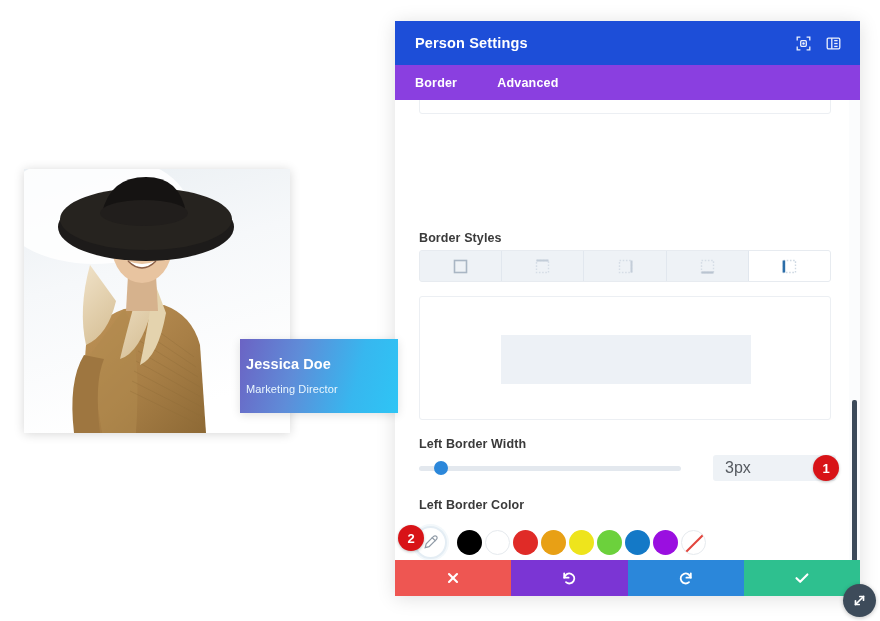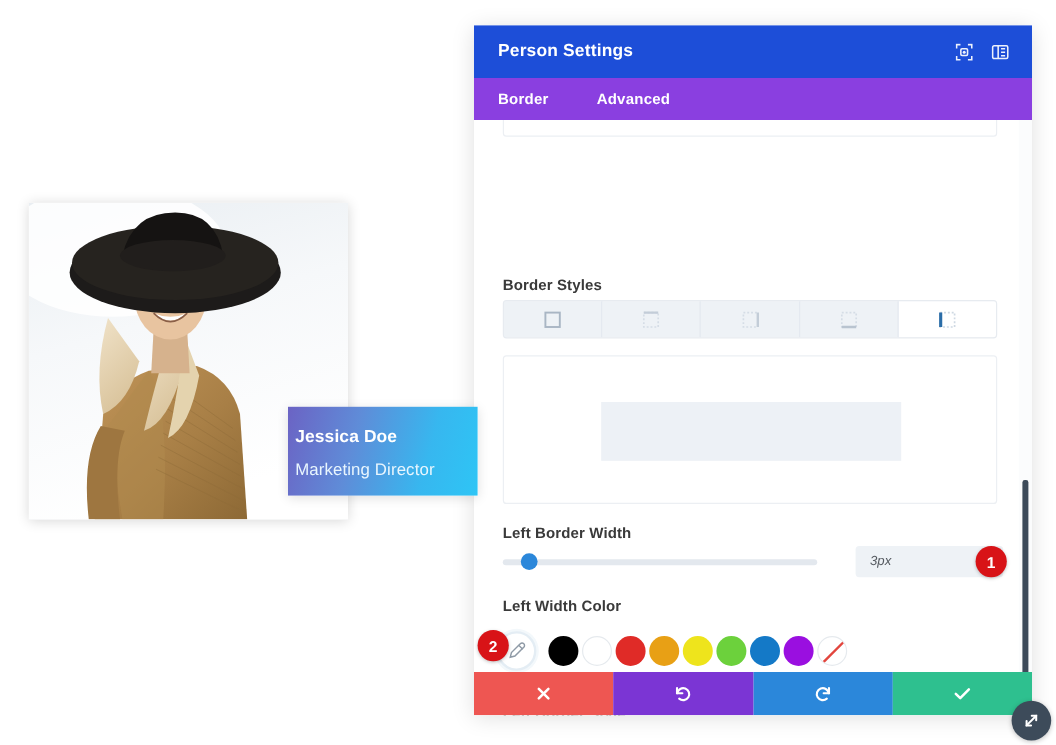--- a/index.html
+++ b/index.html
@@ -30,21 +30,21 @@
     background: linear-gradient(105deg, #6b63c4 0%, #5f8cd8 35%, #37b7ef 72%, #2ec5f5 100%);
     box-shadow: 0 2px 9px rgba(0,0,0,0.12);
     padding: 18px 0 0 6px;
     z-index: 3;
   }
   .person-name {
     color: #ffffff; font-size: 14.5px; font-weight: bold;
     letter-spacing: .1px; line-height: 1.1;
   }
   .person-role {
-    color: #e9f6fe; font-size: 14px; font-weight: normal;
+    color: #e9f6fe; font-size: 11px; font-weight: normal;
     margin-top: 10px; letter-spacing: .1px;
   }
 
   
   .modal {
     position: absolute; left: 395px; top: 21px;
     width: 465px; height: 575px;
     background: #ffffff;
     box-shadow: 0 2px 18px rgba(0,0,0,0.13);
     overflow: hidden;
@@ -133,21 +133,21 @@
     position: absolute; left: 15px; top: -5px;
     width: 14px; height: 14px; border-radius: 50%;
     background: #2b87da; cursor: pointer;
   }
   .num-box {
     position: absolute; left: 318px; top: 355px;
     width: 123px; height: 26px;
     background: #eef2f6; border-radius: 3px;
     display: flex; align-items: center;
     padding-left: 12px;
-    color: #555a60; font-size: 11px; font-style: italic;
+    color: #555a60; font-size: 16px;
   }
   .badge {
     position: absolute;
     width: 26px; height: 26px; border-radius: 50%;
     background: #d81317; color: #fff;
     display: flex; align-items: center; justify-content: center;
     font-size: 13px; font-weight: bold;
     box-shadow: 0 1px 3px rgba(0,0,0,.25);
     z-index: 9;
   }
@@ -376,21 +376,21 @@
         <div class="preview-inner"></div>
       </div>
 
       <div class="field-label lbw-label">Left Border Width</div>
       <div class="slider-track">
         <div class="slider-knob"></div>
       </div>
       <div class="num-box">3px</div>
       <div class="badge" id="badge1">1</div>
 
-      <div class="field-label lbc-label">Left Width Color</div>
+      <div class="field-label lbc-label">Left Border Color</div>
       <div class="badge" id="badge2">2</div>
       <div class="swatch-row">
         <div class="picker-circle">
           <svg width="17" height="17" viewBox="0 0 17 17" fill="none" stroke="#8f9aa6" stroke-width="1.2">
             <path d="M11.6 2.4a2 2 0 0 1 2.9 2.9l-1.3 1.3-2.9-2.9 1.3-1.3z"></path>
             <path d="M10.3 3.7 4.2 9.8l-1 3.9 3.9-1 6.1-6.1"></path>
           </svg>
         </div>
         <div class="swatch" style="background:#000000"></div>
         <div class="swatch ring" style="background:#ffffff"></div>

